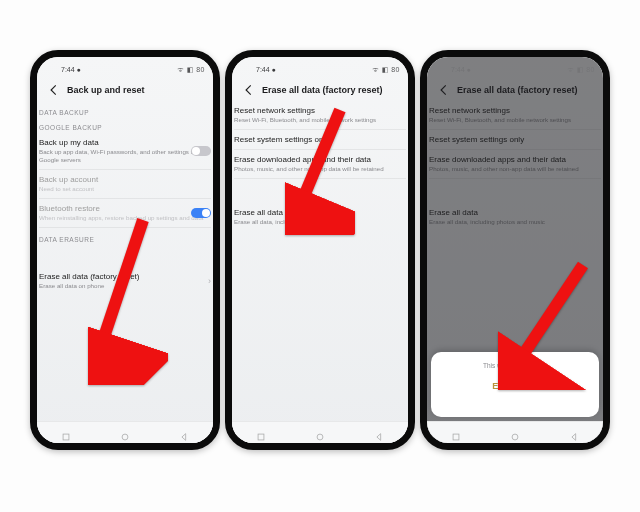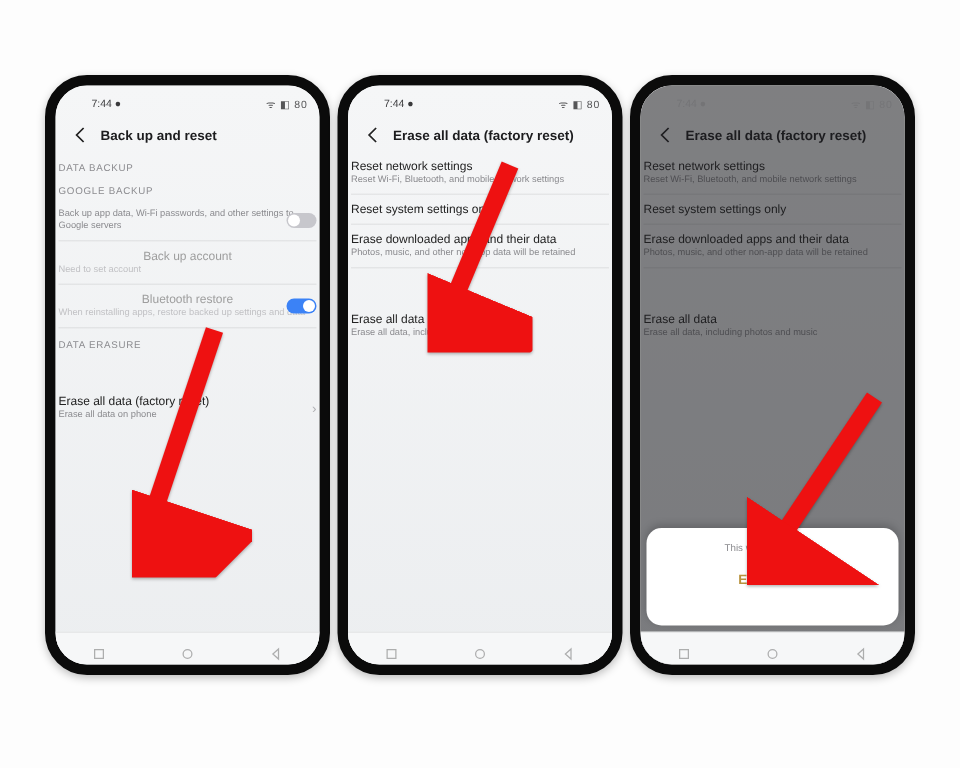--- a/index.html
+++ b/index.html
@@ -81,21 +81,21 @@
     margin-bottom: 2px;
   }
   .row {
     padding: 5px 0;
     border-bottom: 1px solid rgba(0,0,0,.06);
     position: relative;
   }
   .row:last-child{border-bottom:none;margin-top:24px;}
   .row .title { font-size: 8px; color:#222; }
   .row .sub   { font-size: 6.2px; color:#8a8a8e; margin-top:1px; line-height:1.3;}
-  .dim .title { color:#9e9e9e;text-align:center; }
+  .dim .title { color:#9e9e9e; }
   .dim .sub   { color:#c1c1c4; }
   .toggle {
     position:absolute; right:0; top:50%; transform:translateY(-50%);
     width:20px; height:10px; border-radius:5px;
   }
   .toggle.on  { background:#3b82f6; }
   .toggle.off { background:#c7c7cc; }
   .toggle::after{
     content:""; position:absolute; top:1px; width:8px; height:8px;
     background:#fff; border-radius:50%;
@@ -158,20 +158,21 @@
               <path d="M15 4l-8 8 8 8" fill="none" stroke="#222" stroke-width="2"></path>
             </svg>
         </span>
         <span>Back up and reset</span>
       </div>
       <div class="content">
         <div class="section-label">DATA BACKUP</div>
 
         <div class="section-label">GOOGLE BACKUP</div>
         <div class="row">
+          <div class="title">Back up my data</div>
           <div class="sub">Back up app data, Wi-Fi passwords, and other settings to Google servers</div>
           <div class="toggle off"></div>
         </div>
         <div class="row dim">
           <div class="title">Back up account</div>
           <div class="sub">Need to set account</div>
         </div>
         <div class="row dim">
           <div class="title">Bluetooth restore</div>
           <div class="sub">When reinstalling apps, restore backed up settings and data</div>

